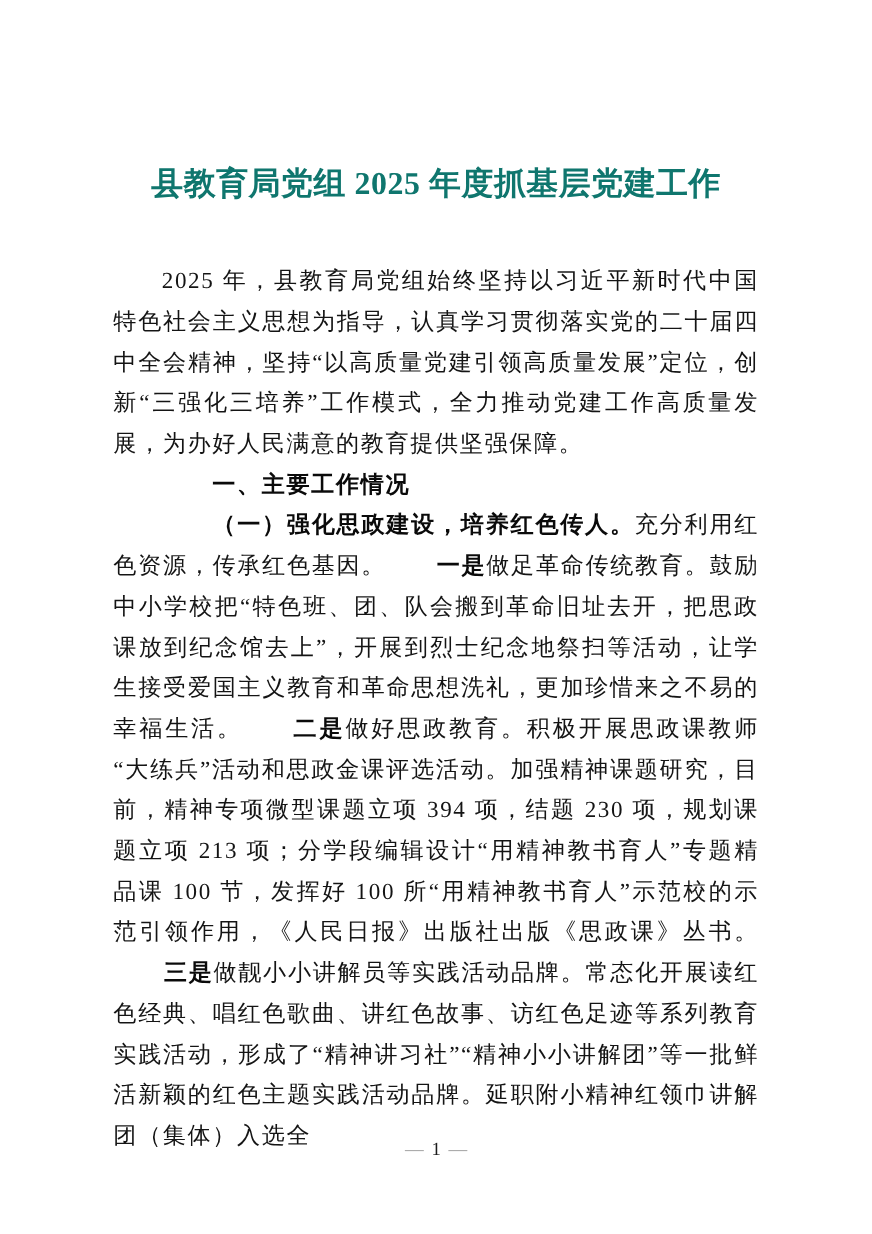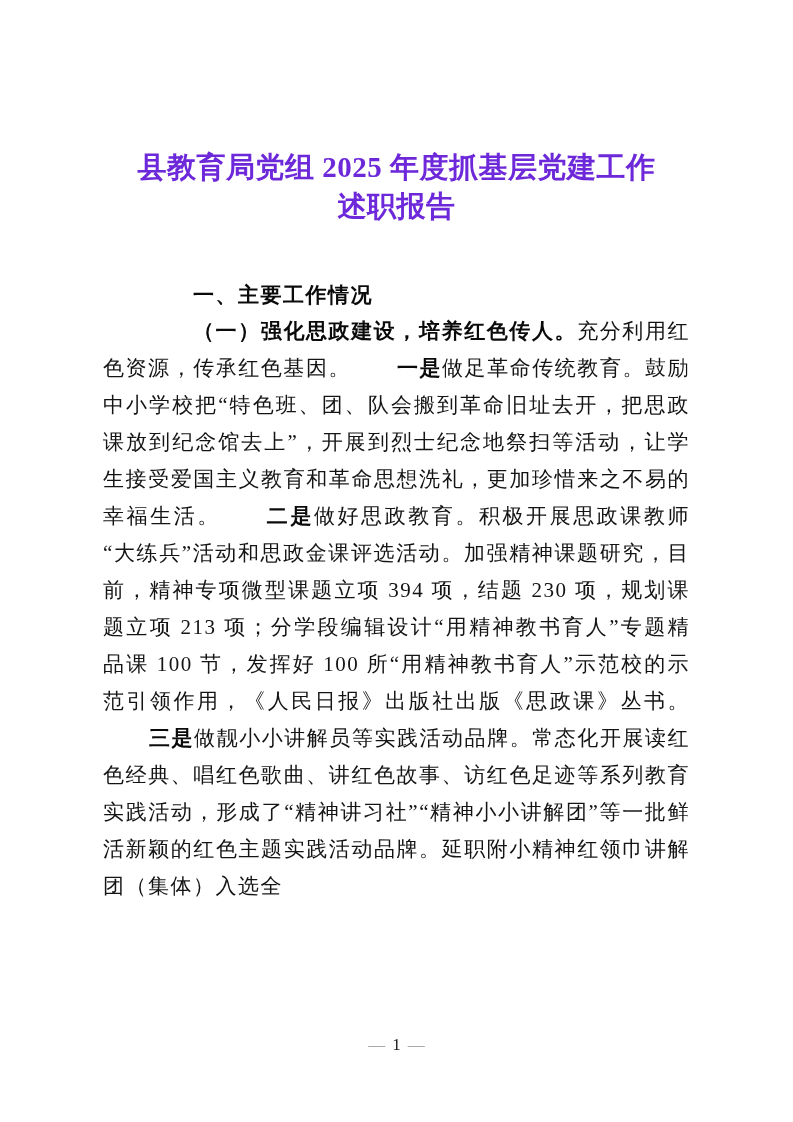--- a/index.html
+++ b/index.html
@@ -22,21 +22,21 @@
     top: 148px;
     width: 587px;
   }
   .title {
     margin: 0 0 50px 0;
     font-size: 29px;
     line-height: 39px;
     font-weight: 700;
     text-align: center;
     letter-spacing: 0.5px;
-    color: #6d28d9;
+    color: #0f766e;
     font-family: "Liberation Serif", "DejaVu Serif", serif;
   }
   p.body {
     margin: 0;
     font-size: 21px;
     line-height: 37px;
     letter-spacing: 1.5px;
     text-align: justify;
     text-justify: inter-character;
     text-indent: 44px;
@@ -75,23 +75,23 @@
     color: #1c1c1c;
   }
 </style>
 </head>
 <body>
 
 <div class="page">
   <div class="doc">
     <h1 class="title">
       <span>县教育局党组 2025 年度抓基层党建工作</span><br>
-      <span>述职报告</span>
     </h1>
     <div id="paragraphs">
+        <p class="body"><span>2025 年，县教育局党组始终坚持以习近平新时代中国特色社会主义思想为指导，认真学习贯彻落实党的二十届四中全会精神，坚持“以高质量党建引领高质量发展”定位，创新“三强化三培养”工作模式，全力推动党建工作高质量发展，为办好人民满意的教育提供坚强保障。</span></p>
         <p class="heading1"><span class="bold">一、主要工作情况</span></p>
         <p class="body"><span class="bold">（一）强化思政建设，培养红色传人。</span><span>充分利用红色资源，传承红色基因。</span><span class="bold">一是</span><span>做足革命传统教育。鼓励中小学校把“特色班、团、队会搬到革命旧址去开，把思政课放到纪念馆去上”，开展到烈士纪念地祭扫等活动，让学生接受爱国主义教育和革命思想洗礼，更加珍惜来之不易的幸福生活。</span><span class="bold">二是</span><span>做好思政教育。积极开展思政课教师“大练兵”活动和思政金课评选活动。加强精神课题研究，目前，精神专项微型课题立项 394 项，结题 230 项，规划课题立项 213 项；分学段编辑设计“用精神教书育人”专题精品课 100 节，发挥好 100 所“用精神教书育人”示范校的示范引领作用，《人民日报》出版社出版《思政课》丛书。</span><span class="bold">三是</span><span>做靓小小讲解员等实践活动品牌。常态化开展读红色经典、唱红色歌曲、讲红色故事、访红色足迹等系列教育实践活动，形成了“精神讲习社”“精神小小讲解团”等一批鲜活新颖的红色主题实践活动品牌。延职附小精神红领巾讲解团（集体）入选全</span></p>
       </div>
   </div>
   <div class="footer">
     <span class="dash">—</span><span class="pagenum">1</span><span class="dash">—</span>
   </div>
 </div>
 
 </body></html>

